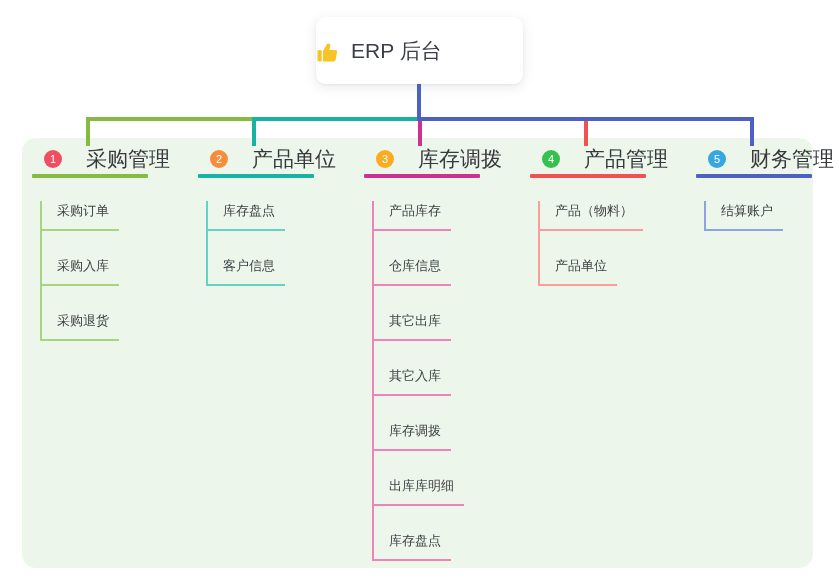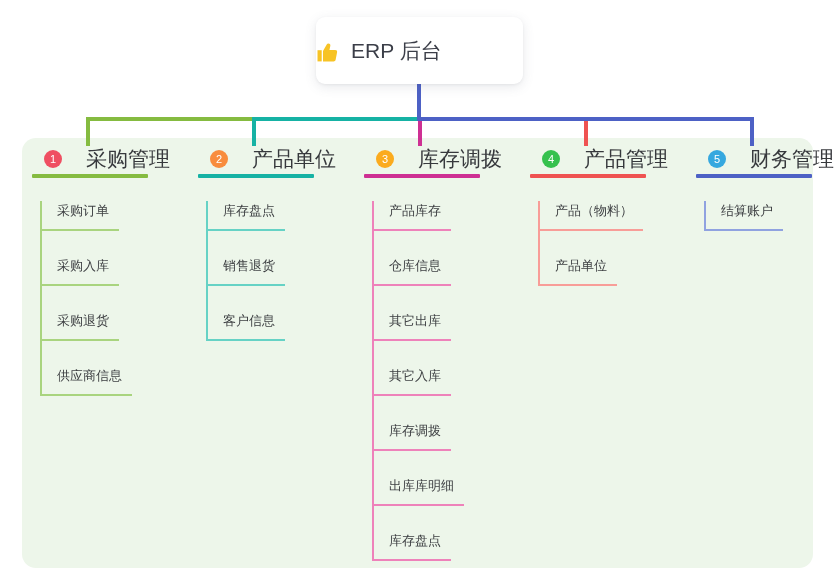--- a/index.html
+++ b/index.html
@@ -76,32 +76,30 @@
 <div class="branch" style="left: 32px; --main: #85bb40; --light: #a9d47f;">
       <div class="branch-label">
         <span class="badge" style="background: rgb(239, 79, 98);">1</span>
         <span class="branch-title">采购管理</span>
       </div>
       <div class="branch-underline"></div>
       <div class="children">
         <div class="child-row">采购订单</div>
         <div class="child-row">采购入库</div>
         <div class="child-row">采购退货</div>
-        <div class="child-row">供应商信息</div>
       </div>
     </div>
     <div class="branch" style="left: 198px; --main: #16b2a4; --light: #66d2c5;">
       <div class="branch-label">
         <span class="badge" style="background: rgb(248, 140, 61);">2</span>
         <span class="branch-title">产品单位</span>
       </div>
       <div class="branch-underline"></div>
       <div class="children">
         <div class="child-row">库存盘点</div>
-        <div class="child-row">销售退货</div>
         <div class="child-row">客户信息</div>
       </div>
     </div>
     <div class="branch" style="left: 364px; --main: #ce3093; --light: #ee82ba;">
       <div class="branch-label">
         <span class="badge" style="background: rgb(251, 171, 30);">3</span>
         <span class="branch-title">库存调拨</span>
       </div>
       <div class="branch-underline"></div>
       <div class="children">

